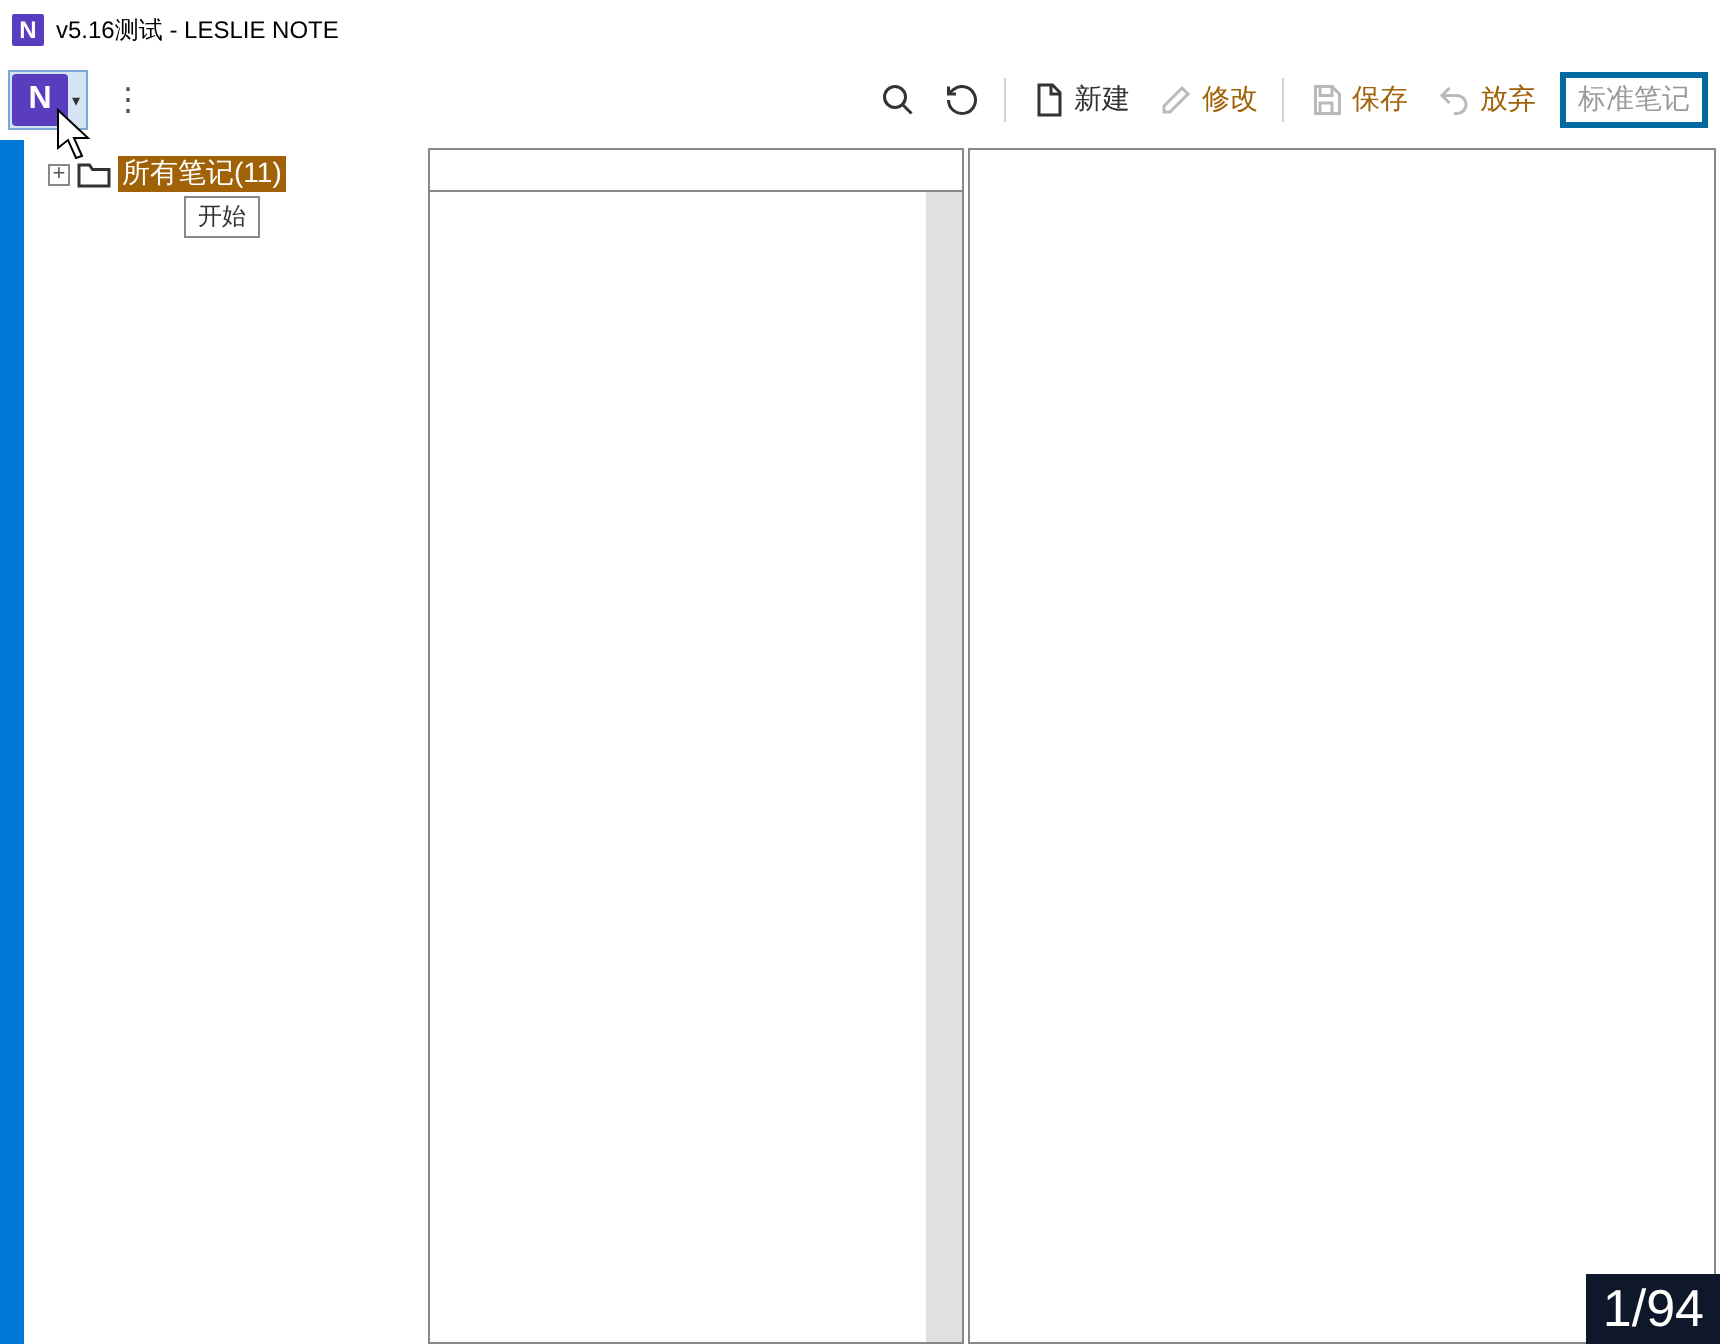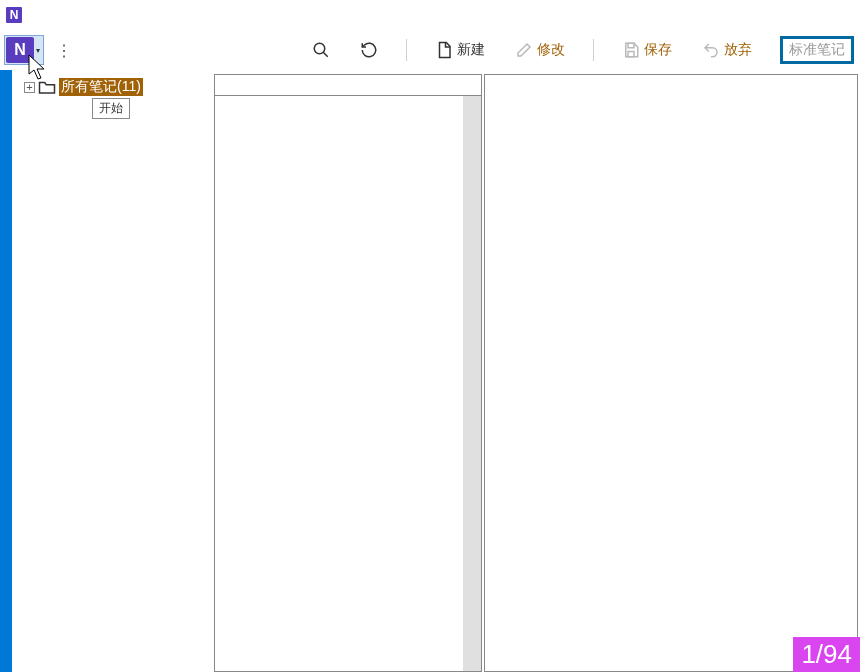--- a/index.html
+++ b/index.html
@@ -5,47 +5,48 @@
     * { box-sizing: border-box; margin: 0; padding: 0; font-family: "Microsoft YaHei", "Segoe UI", sans-serif; }
     body { width: 860px; height: 672px; overflow: hidden; background: #0078d7; display: flex; flex-direction: column; }
     .titlebar { height: 30px; background: #fff; display: flex; align-items: center; padding-left: 6px; font-size: 12px; color: #000; gap: 6px; }
     .ti-icon { width: 16px; height: 16px; background: #5a3dbf; display: flex; align-items: center; justify-content: center; color: #fff; font-weight: bold; font-size: 12px; border-radius: 1px; }
     .toolbar { height: 40px; background: #fff; display: flex; align-items: center; padding: 0 4px; position: relative; }
     .tb-left { display: flex; align-items: center; gap: 4px; }
     .app-btn { width: 28px; height: 26px; background: #5a3dbf; display: flex; align-items: center; justify-content: center; color: #fff; font-weight: bold; font-size: 16px; border-radius: 2px; position: relative; }
     .app-btn-wrap { display: flex; align-items: center; border: 1px solid #7aa7d8; padding: 1px; background: #d6e5f5; gap: 0px; }
     .chev { font-size: 8px; color: #333; padding: 0 2px; }
     .vdots { color: #555; font-size: 16px; padding-left: 8px; }
-    .tb-right { margin-left: auto; display: flex; align-items: center; gap: 18px; padding-right: 2px; }
+    .tb-right { margin-left: auto; display: flex; align-items: center; gap: 2px; padding-right: 2px; }
     .tbtn { display: flex; align-items: center; gap: 4px; padding: 4px 6px; font-size: 14px; color: #333; cursor: default; }
     .tbtn.dis { color: #a16207; }
     .tbtn svg { width: 18px; height: 18px; }
     .sep { width: 1px; height: 22px; background: #d0d0d0; margin: 0 4px; }
     .type-box { border: 3px solid #0369a1; padding: 2px 6px; font-size: 14px; color: #9a9a9a; margin-left: 4px; }
     .content { flex: 1; background: #fff; display: flex; position: relative; }
     .left-gap { width: 12px; background: #0078d7; }
     .tree { width: 200px; background: #fff; padding-top: 8px; font-size: 14px; position: relative; }
     .tree-row { display: flex; align-items: center; gap: 3px; padding-left: 12px; }
     .expander { width: 11px; height: 11px; border: 1px solid #888; font-size: 11px; line-height: 9px; text-align: center; color: #555; }
     .folder-ic { display: inline-flex; }
     .node-lbl { background: #a16207; color: #fff; padding: 0px 2px; }
     .tooltip { position: absolute; left: 36px; top: 28px; background: #fff; border: 1px solid #888; padding: 1px 6px; font-size: 12px; color: #333; margin-left: 44px; }
     .mid { width: 270px; display: flex; flex-direction: column; margin-left: 2px; }
     .input-box { height: 22px; border: 1px solid #888; background: #fff; margin: 4px 2px 0 0; }
     .list-area { flex: 1; border: 1px solid #888; border-top: none; position: relative; background: #fff; margin-right: 2px; }
     .list-scroll { width: 18px; background: #e0e0e0; position: absolute; right: 0; top: 0; bottom: 0; }
     .right { flex: 1; border: 1px solid #888; margin: 4px 2px 0 0; background: #fff; }
     .cursor { position: absolute; left: 28px; top: 54px; pointer-events: none; }
-    .pager { position: absolute; right: 0; bottom: 0; background: #d946ef; color: #fff; font-size: 26px; padding: 2px 8px; }
+    .pager { position: absolute; right: 0; bottom: 0; background: #0f172a; color: #fff; font-size: 26px; padding: 2px 8px; }
   </style>
 </head>
 <body>
 
 <div class="titlebar">
   <span class="ti-icon">N</span>
+  <span>v5.16测试 - LESLIE NOTE</span>
 </div>
 
 <div class="toolbar">
   <div class="tb-left">
     <div class="app-btn-wrap">
       <div class="app-btn">N</div>
       <span class="chev">▾</span>
     </div>
     <span class="vdots">⋮</span>
   </div>

